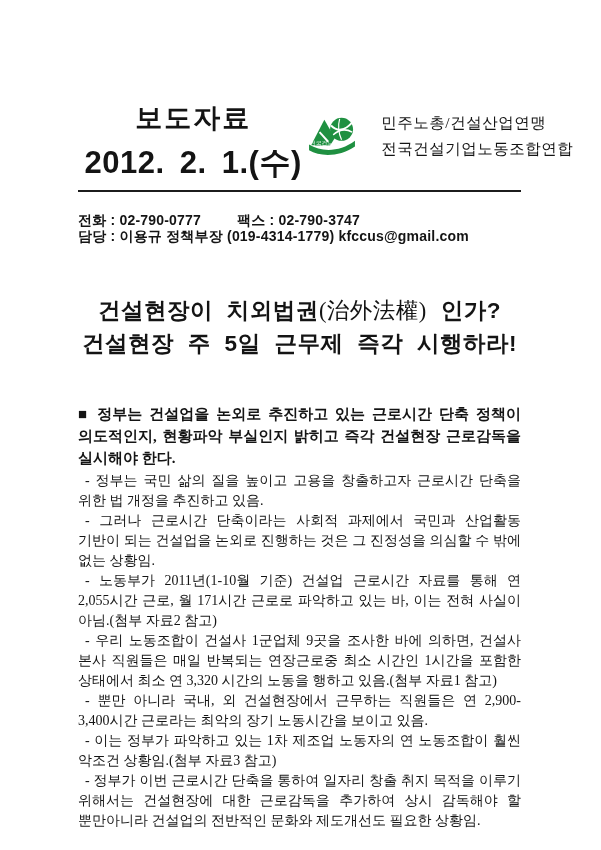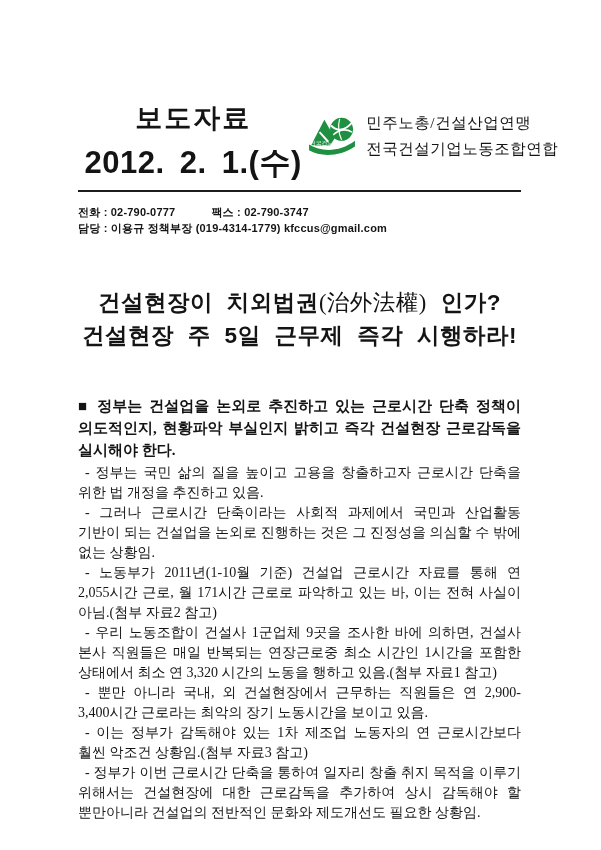--- a/index.html
+++ b/index.html
@@ -26,38 +26,38 @@
     text-align:center;
     font-family:"Liberation Sans","DejaVu Sans",sans-serif;
     font-weight:800;
   }
   .doc-type { font-size:27px; letter-spacing:2px; }
   .doc-date { font-size:31px; margin-top:6px; letter-spacing:0.5px; word-spacing:6px; }
   .header-right {
     flex:1;
     display:flex;
     align-items:center;
-    gap:10px;
+    gap:25px;
     padding-top:10px;
   }
   .logo svg { width:48px; height:44px; display:block; }
   .org-names {
     font-size:15.5px;
     line-height:26px;
     letter-spacing:0.5px;
     white-space:nowrap;
     text-align:left;
   }
 
   
   .contact {
-    margin-top:12px;
+    margin-top:20px;
     font-family:"Liberation Sans","DejaVu Sans",sans-serif;
     font-weight:700;
-    font-size:11px;
+    font-size:14px;
     line-height:16px;
     letter-spacing:0.2px;
   }
   .contact-line1 { display:flex; gap:36px; }
 
   
   .headline {
     margin-top:50px;
     text-align:center;
     font-family:"Liberation Sans","DejaVu Sans",sans-serif;
@@ -135,17 +135,17 @@
     <div class="headline-line2">건설현장 주 5일 근무제 즉각 시행하라!</div>
   </div>
 
   <div class="body-text">
     <p class="lead">■ 정부는 건설업을 논외로 추진하고 있는 근로시간 단축 정책이 의도적인지, 현황파악 부실인지 밝히고 즉각 건설현장 근로감독을 실시해야 한다.</p>
     <p>- 정부는 국민 삶의 질을 높이고 고용을 창출하고자 근로시간 단축을 위한 법 개정을 추진하고 있음.</p>
     <p>- 그러나 근로시간 단축이라는 사회적 과제에서 국민과 산업활동 기반이 되는 건설업을 논외로 진행하는 것은 그 진정성을 의심할 수 밖에 없는 상황임.</p>
     <p>- 노동부가 2011년(1-10월 기준) 건설업 근로시간 자료를 통해 연 2,055시간 근로, 월 171시간 근로로 파악하고 있는 바, 이는 전혀 사실이 아님.(첨부 자료2 참고)</p>
     <p>- 우리 노동조합이 건설사 1군업체 9곳을 조사한 바에 의하면, 건설사 본사 직원들은 매일 반복되는 연장근로중 최소 시간인 1시간을 포함한 상태에서 최소 연 3,320 시간의 노동을 행하고 있음.(첨부 자료1 참고)</p>
     <p>- 뿐만 아니라 국내, 외 건설현장에서 근무하는 직원들은 연 2,900-3,400시간 근로라는 최악의 장기 노동시간을 보이고 있음.</p>
-    <p>- 이는 정부가 감독해야 있는 1차 제조업 노동자의 연 근로시간보다 훨씬 악조건 상황임.(첨부 자료3 참고)</p>
+    <p>- 이는 정부가 파악하고 있는 1차 제조업 노동자의 연 노동조합이 훨씬 악조건 상황임.(첨부 자료3 참고)</p>
     <p>- 정부가 이번 근로시간 단축을 통하여 일자리 창출 취지 목적을 이루기 위해서는 건설현장에 대한 근로감독을 추가하여 상시 감독해야 할 뿐만아니라 건설업의 전반적인 문화와 제도개선도 필요한 상황임.</p>
   </div>
 
 </div>
 
 </body></html>

